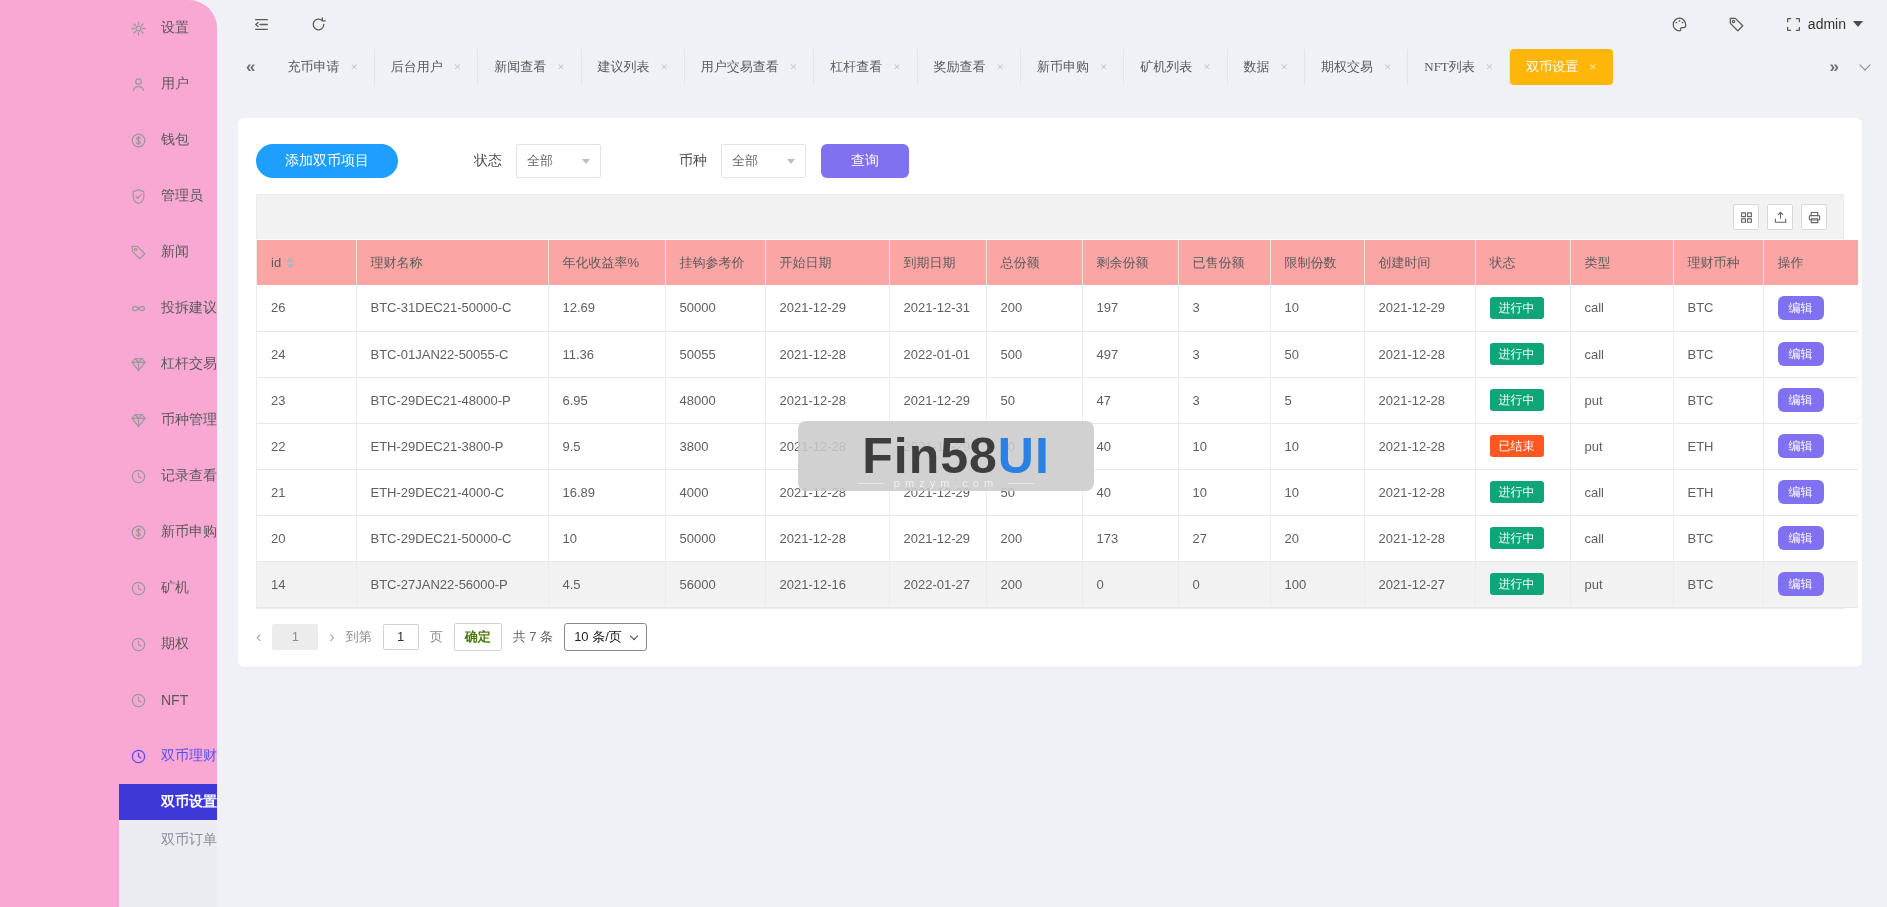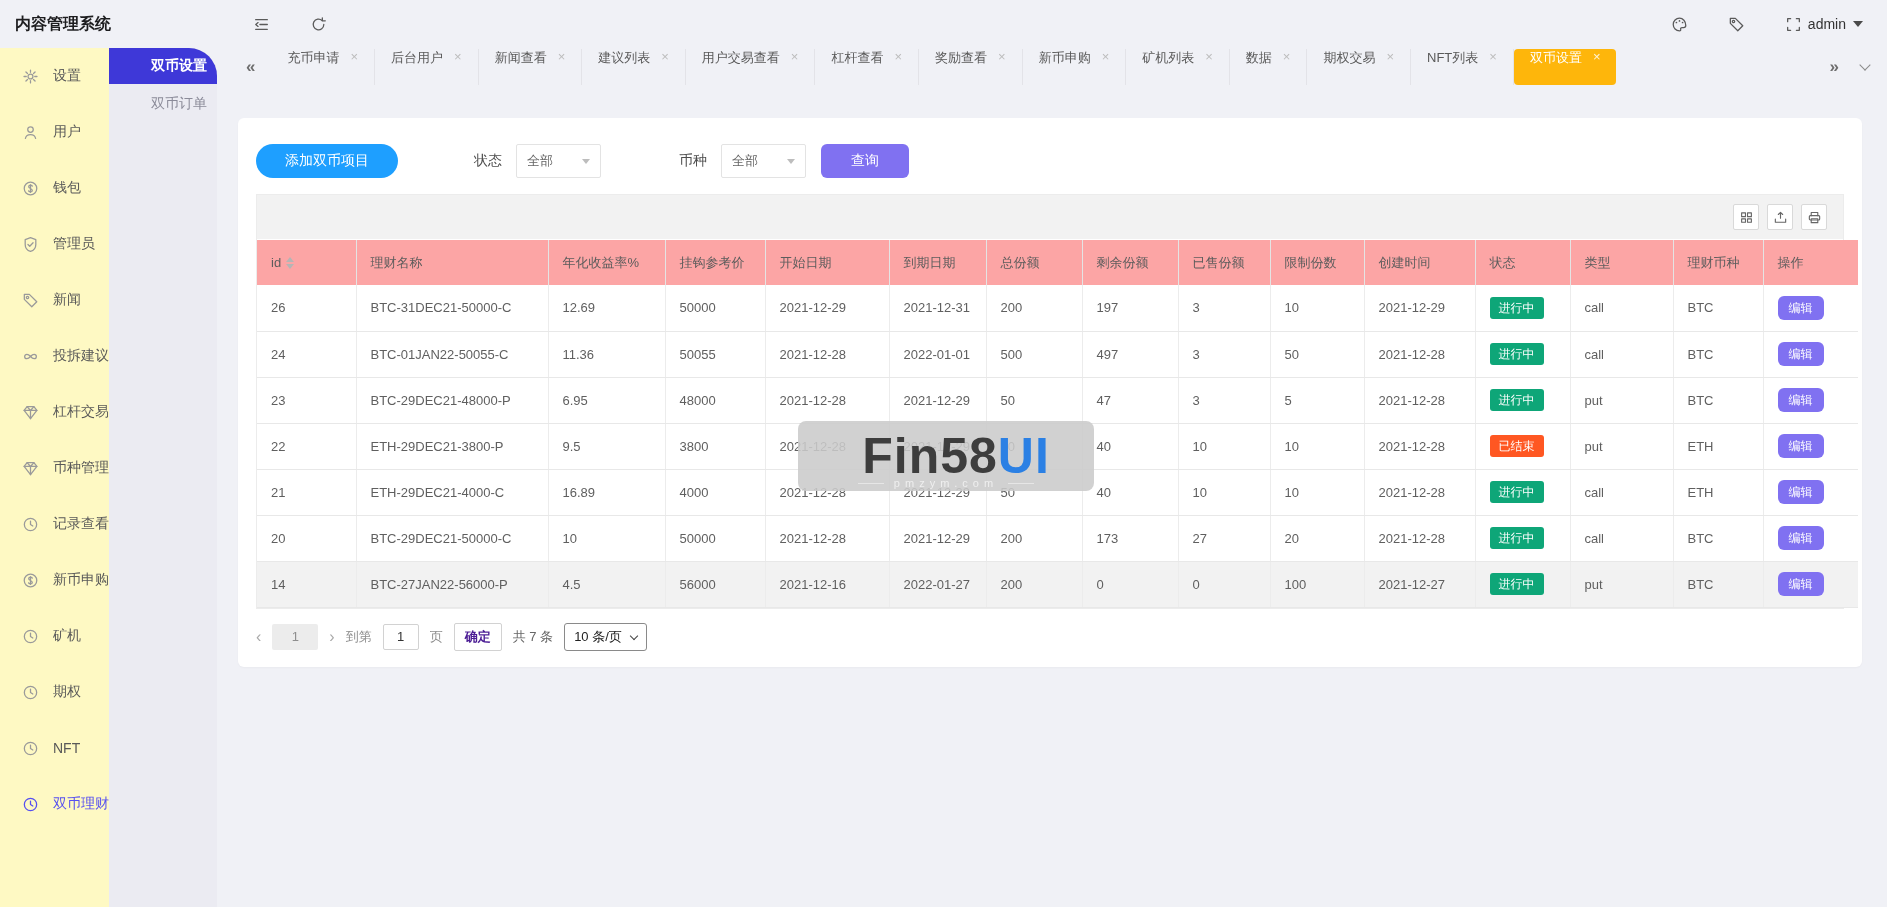--- a/index.html
+++ b/index.html
@@ -3,21 +3,21 @@
 <meta charset="utf-8">
 <style>
   html,body{margin:0;padding:0;width:1887px;height:907px;overflow:hidden;
     font-family:"Liberation Sans","DejaVu Sans",sans-serif;background:#f0f1f6;color:#333;}
   *{box-sizing:border-box;}
   .app{display:flex;width:1887px;height:907px;}
 
   
   .sidebar{width:217px;flex:none;display:flex;flex-direction:column;background:#f0f1f6;}
   .sidebar-title{height:48px;line-height:48px;padding-left:15px;font-size:16px;font-weight:700;color:#1d1d1f;}
-  .sidebar-panel{flex:1;background:#fef9c3;border-top-right-radius:28px;display:flex;overflow:hidden;}
+  .sidebar-panel{flex:1;background:#f9a8d4;border-top-right-radius:28px;display:flex;flex-direction:column;overflow:hidden;align-items:flex-end;}
   .menu{list-style:none;margin:0;padding:0;}
   .menu li{height:56px;display:flex;align-items:center;padding-left:22px;gap:14px;font-size:14px;color:#595959;cursor:pointer;}
   .menu li .ic{width:17px;height:17px;color:#9a9a9a;flex:none;}
   .menu li.parent-active{color:var(--menu-active,#564ff0);}
   .menu li.parent-active .ic{color:var(--menu-active,#564ff0);}
   .submenu{flex:1;background:#ebebf2;}
   .submenu-item{height:36px;display:flex;align-items:center;padding-left:42px;font-size:14px;color:#8b8b99;cursor:pointer;}
   .submenu-item.active{height:36px;background:var(--submenu-active,#3e38d8);color:#fff;font-weight:700;}
   .submenu-item:not(.active){height:40px;}
 
@@ -27,21 +27,21 @@
   .topbar .ic{width:17px;height:17px;color:#5a5a5a;cursor:pointer;}
   .tb-left{display:flex;align-items:center;gap:40px;}
   .tb-right{margin-left:auto;display:flex;align-items:center;gap:40px;}
   .admin{display:flex;align-items:center;gap:7px;font-size:14px;color:#333;cursor:pointer;margin-left:6px;}
   .tri-down{width:0;height:0;border-left:5px solid transparent;border-right:5px solid transparent;border-top:6px solid #4a4a4a;}
 
   
   .tabbar{height:38px;display:flex;align-items:center;padding:0 18px 0 29px;}
   .guillemet{font-size:17px;color:#6e6e6e;font-weight:700;cursor:pointer;}
   .tabs{display:flex;align-items:center;margin-left:16px;height:36px;}
-  .tab{height:36px;display:flex;align-items:flex-start;padding:0 16px;font-size:13px;color:#595959;cursor:pointer;border-right:1px solid #e3e3e8;white-space:nowrap;}
+  .tab{height:36px;display:flex;align-items:center;padding:0 16px;font-size:13px;color:#595959;cursor:pointer;border-right:1px solid #e3e3e8;white-space:nowrap;font-family:Liberation Serif, serif;}
   .tab .close{margin-left:11px;font-size:13px;color:#bcbcbc;}
   .tab.active{background:var(--tab-active,#feb60b);color:#fff;border-radius:4px;border-right:none;}
   .tab.active .close{color:rgba(255,255,255,.85);}
   .tabbar-right{margin-left:auto;display:flex;align-items:center;gap:22px;color:#6e6e6e;}
   .chev{display:inline-block;width:8px;height:8px;border-right:1.6px solid #8a8a8a;border-bottom:1.6px solid #8a8a8a;transform:rotate(45deg);margin-top:-4px;cursor:pointer;}
 
   
   .card{margin:32px 25px 0 21px;width:1624px;background:#fff;border-radius:6px;padding:26px 18px 16px 18px;box-shadow:0 1px 2px rgba(0,0,0,.03);}
   .filter-row{display:flex;align-items:center;height:34px;}
   .btn-add{height:34px;padding:0 29px;border:none;border-radius:17px;background:var(--primary,#1e9fff);color:#fff;font-size:14px;cursor:pointer;font-family:inherit;}
@@ -69,40 +69,39 @@
   .sort .up{border-bottom:5px solid #b5b5b5;}
   .sort .dn{border-top:5px solid #b5b5b5;}
   .badge{display:inline-block;padding:5px 9px;border-radius:3px;color:#fff;font-size:12px;line-height:1;}
   .btn-edit{display:inline-block;border:none;padding:6px 11px;border-radius:6px;background:var(--purple,#8071f1);color:#fff;font-size:12px;line-height:1;cursor:pointer;font-family:inherit;}
 
   
   .pager{display:flex;align-items:center;gap:11px;margin-top:14px;font-size:13px;color:#8e8e8e;}
   .pg-arrow{font-size:16px;color:#a9a9a9;cursor:pointer;line-height:1;}
   .pg-current{width:46px;height:26px;background:#ececec;border-radius:2px;display:flex;align-items:center;justify-content:center;color:#8e8e8e;}
   .pg-input{width:36px;height:26px;border:1px solid #d2d2d2;border-radius:2px;text-align:center;font-size:13px;color:#333;font-family:inherit;}
-  .pg-confirm{height:28px;padding:0 10px;background:#fff;border:1px solid #d2d2d2;border-radius:2px;font-size:13px;font-weight:700;color:#4c1d95;cursor:pointer;font-family:inherit;}
+  .pg-confirm{height:28px;padding:0 10px;background:#fff;border:1px solid #d2d2d2;border-radius:2px;font-size:13px;font-weight:700;color:#4d7c0f;cursor:pointer;font-family:inherit;}
   .pg-total{color:#666;}
   .pg-select{height:28px;border:1px solid #8a8a8a;border-radius:3px;display:flex;align-items:center;gap:9px;padding:0 9px;color:#222;cursor:pointer;background:#fff;}
   .pg-select .chev{width:6px;height:6px;border-color:#444;margin-top:-2px;}
 
   
   .watermark{position:absolute;left:798px;top:421px;width:296px;height:70px;background:rgba(203,203,203,.88);border-radius:8px;display:flex;align-items:center;justify-content:center;z-index:30;}
   .wm-text{font-size:50px;font-weight:600;color:#3d3d3d;letter-spacing:1px;line-height:1;margin-left:20px;}
   .wm-accent{color:var(--wm-blue,#2b80e4);}
   .wm-domain{position:absolute;bottom:2px;left:0;right:0;display:flex;align-items:center;justify-content:center;gap:10px;font-size:11px;letter-spacing:5px;color:rgba(255,255,255,.65);}
   .wm-domain::before,.wm-domain::after{content:"";width:26px;height:1px;background:rgba(255,255,255,.45);}
   .ic{display:block;}
 </style>
 </head>
 <body>
 
 <div class="app">
 
   <aside class="sidebar">
-    <div class="sidebar-title">内容管理系统</div>
     <nav class="sidebar-panel">
       <ul class="menu" id="menu-items">
           <li>
             <svg class="ic" viewBox="0 0 16 16" fill="none" stroke="currentColor" stroke-width="1.2" stroke-linecap="round" stroke-linejoin="round">
               <circle cx="8" cy="8" r="2.3"></circle>
               <path d="M8 1.9v2.1M8 12v2.1M1.9 8H4M12 8h2.1M3.7 3.7l1.5 1.5M10.8 10.8l1.5 1.5M12.3 3.7l-1.5 1.5M5.2 10.8l-1.5 1.5"></path>
             </svg>
             <span>设置</span>
           </li>
           <li>

